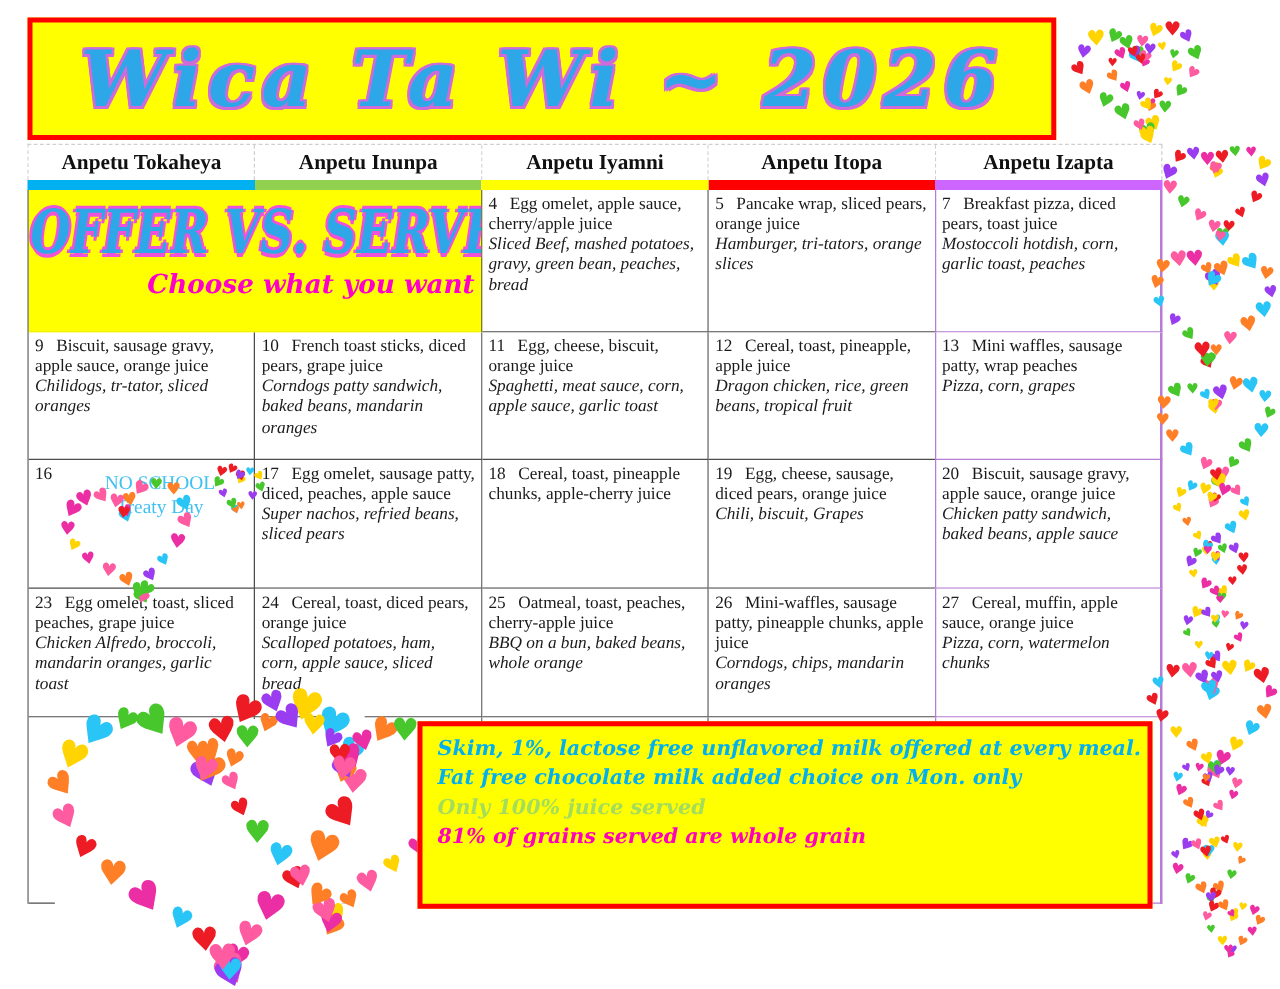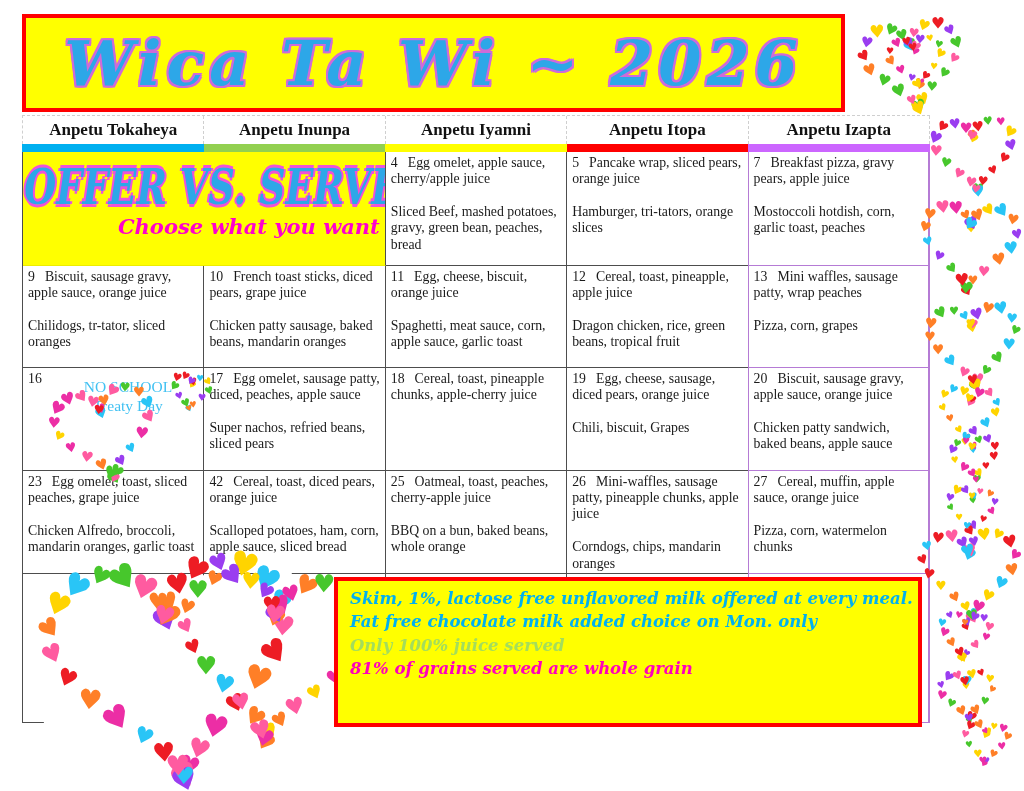--- a/index.html
+++ b/index.html
@@ -24,21 +24,21 @@
   .bars{display:grid;grid-template-columns:repeat(5,1fr);}
   .bar{height:8px;}
   .cal-body{display:grid;grid-template-columns:repeat(5,1fr);
             grid-template-rows:114px 102px 103px 103px 149px;
             border-left:1px solid #4d4d4d;}
   .cell{border-right:1px solid #4d4d4d;border-bottom:1px solid #4d4d4d;
         padding:3px 5px 0 5px;font-size:13.8px;line-height:1.17;color:#1a1a1a;overflow:hidden;
         background:#fff;}
   .cell.lastcol{border-right:2px solid #b57bd5;border-bottom:1px solid #b57bd5;border-left:1px solid #b57bd5;margin-left:-1px;}
   .meal{margin:0;}
-  .meal + .meal{margin-top:17px;}
+  .meal + .meal{font-style:italic;}
   .daynum{margin-right:10px;}
 
   
   .offer{grid-column:1/3;background:#ffff00;border-right:1px solid #4d4d4d;
          border-bottom:1px solid #eded00;text-align:center;padding-top:6px;}
   .offer-head{display:inline-block;font-family:"DejaVu Serif",serif;font-weight:900;font-style:italic;
          font-size:36px;letter-spacing:0px;color:#2da7e8;transform:scale(1.02,1.35);
          transform-origin:center top;white-space:nowrap;
          text-shadow:-2px 0 #ef52d8, 2px 0 #ef52d8, 0 -2px #ef52d8, 0 2px #ef52d8;}
   .offer-line{font-family:"DejaVu Serif",serif;font-weight:bold;font-style:italic;
@@ -89,30 +89,30 @@
         <div class="cell offer" style="background: rgb(255, 255, 0); grid-area: 1 / 1 / auto / 3;"><span class="offer-head">OFFER VS. SERVE</span><div class="offer-line first">Choose what you want</div></div>
         <div class="cell" style="grid-area: 1 / 3;">
           <p class="meal"><span class="daynum">4</span><span>Egg omelet, apple sauce, cherry/apple juice</span></p>
           <p class="meal">Sliced Beef, mashed potatoes, gravy, green bean, peaches, bread</p>
         </div>
         <div class="cell" style="grid-area: 1 / 4;">
           <p class="meal"><span class="daynum">5</span><span>Pancake wrap, sliced pears, orange juice</span></p>
           <p class="meal">Hamburger, tri-tators, orange slices</p>
         </div>
         <div class="cell lastcol" style="grid-area: 1 / 5;">
-          <p class="meal"><span class="daynum">7</span><span>Breakfast pizza, gravy pears, apple juice</span></p>
+          <p class="meal"><span class="daynum">7</span><span>Breakfast pizza, diced pears, toast juice</span></p>
           <p class="meal">Mostoccoli hotdish, corn, garlic toast, peaches</p>
         </div>
         <div class="cell" style="grid-area: 2 / 1;">
           <p class="meal"><span class="daynum">9</span><span>Biscuit, sausage gravy, apple sauce, orange juice</span></p>
           <p class="meal">Chilidogs, tr-tator, sliced oranges</p>
         </div>
         <div class="cell" style="grid-area: 2 / 2;">
           <p class="meal"><span class="daynum">10</span><span>French toast sticks, diced pears, grape juice</span></p>
-          <p class="meal">Chicken patty sausage, baked beans, mandarin oranges</p>
+          <p class="meal">Corndogs patty sandwich, baked beans, mandarin oranges</p>
         </div>
         <div class="cell" style="grid-area: 2 / 3;">
           <p class="meal"><span class="daynum">11</span><span>Egg, cheese, biscuit, orange juice</span></p>
           <p class="meal">Spaghetti, meat sauce, corn, apple sauce, garlic toast</p>
         </div>
         <div class="cell" style="grid-area: 2 / 4;">
           <p class="meal"><span class="daynum">12</span><span>Cereal, toast, pineapple, apple juice</span></p>
           <p class="meal">Dragon chicken, rice, green beans, tropical fruit</p>
         </div>
         <div class="cell lastcol" style="grid-area: 2 / 5;">
@@ -132,21 +132,21 @@
         </div>
         <div class="cell lastcol" style="grid-area: 3 / 5;">
           <p class="meal"><span class="daynum">20</span><span>Biscuit, sausage gravy, apple sauce, orange juice</span></p>
           <p class="meal">Chicken patty sandwich, baked beans, apple sauce</p>
         </div>
         <div class="cell" style="grid-area: 4 / 1;">
           <p class="meal"><span class="daynum">23</span><span>Egg omelet, toast, sliced peaches, grape juice</span></p>
           <p class="meal">Chicken Alfredo, broccoli, mandarin oranges, garlic toast</p>
         </div>
         <div class="cell" style="grid-area: 4 / 2;">
-          <p class="meal"><span class="daynum">42</span><span>Cereal, toast, diced pears, orange juice</span></p>
+          <p class="meal"><span class="daynum">24</span><span>Cereal, toast, diced pears, orange juice</span></p>
           <p class="meal">Scalloped potatoes, ham, corn, apple sauce, sliced bread</p>
         </div>
         <div class="cell" style="grid-area: 4 / 3;">
           <p class="meal"><span class="daynum">25</span><span>Oatmeal, toast, peaches, cherry-apple juice</span></p>
           <p class="meal">BBQ on a bun, baked beans, whole orange</p>
         </div>
         <div class="cell" style="grid-area: 4 / 4;">
           <p class="meal"><span class="daynum">26</span><span>Mini-waffles, sausage patty, pineapple chunks, apple juice</span></p>
           <p class="meal">Corndogs, chips, mandarin oranges</p>
         </div>

